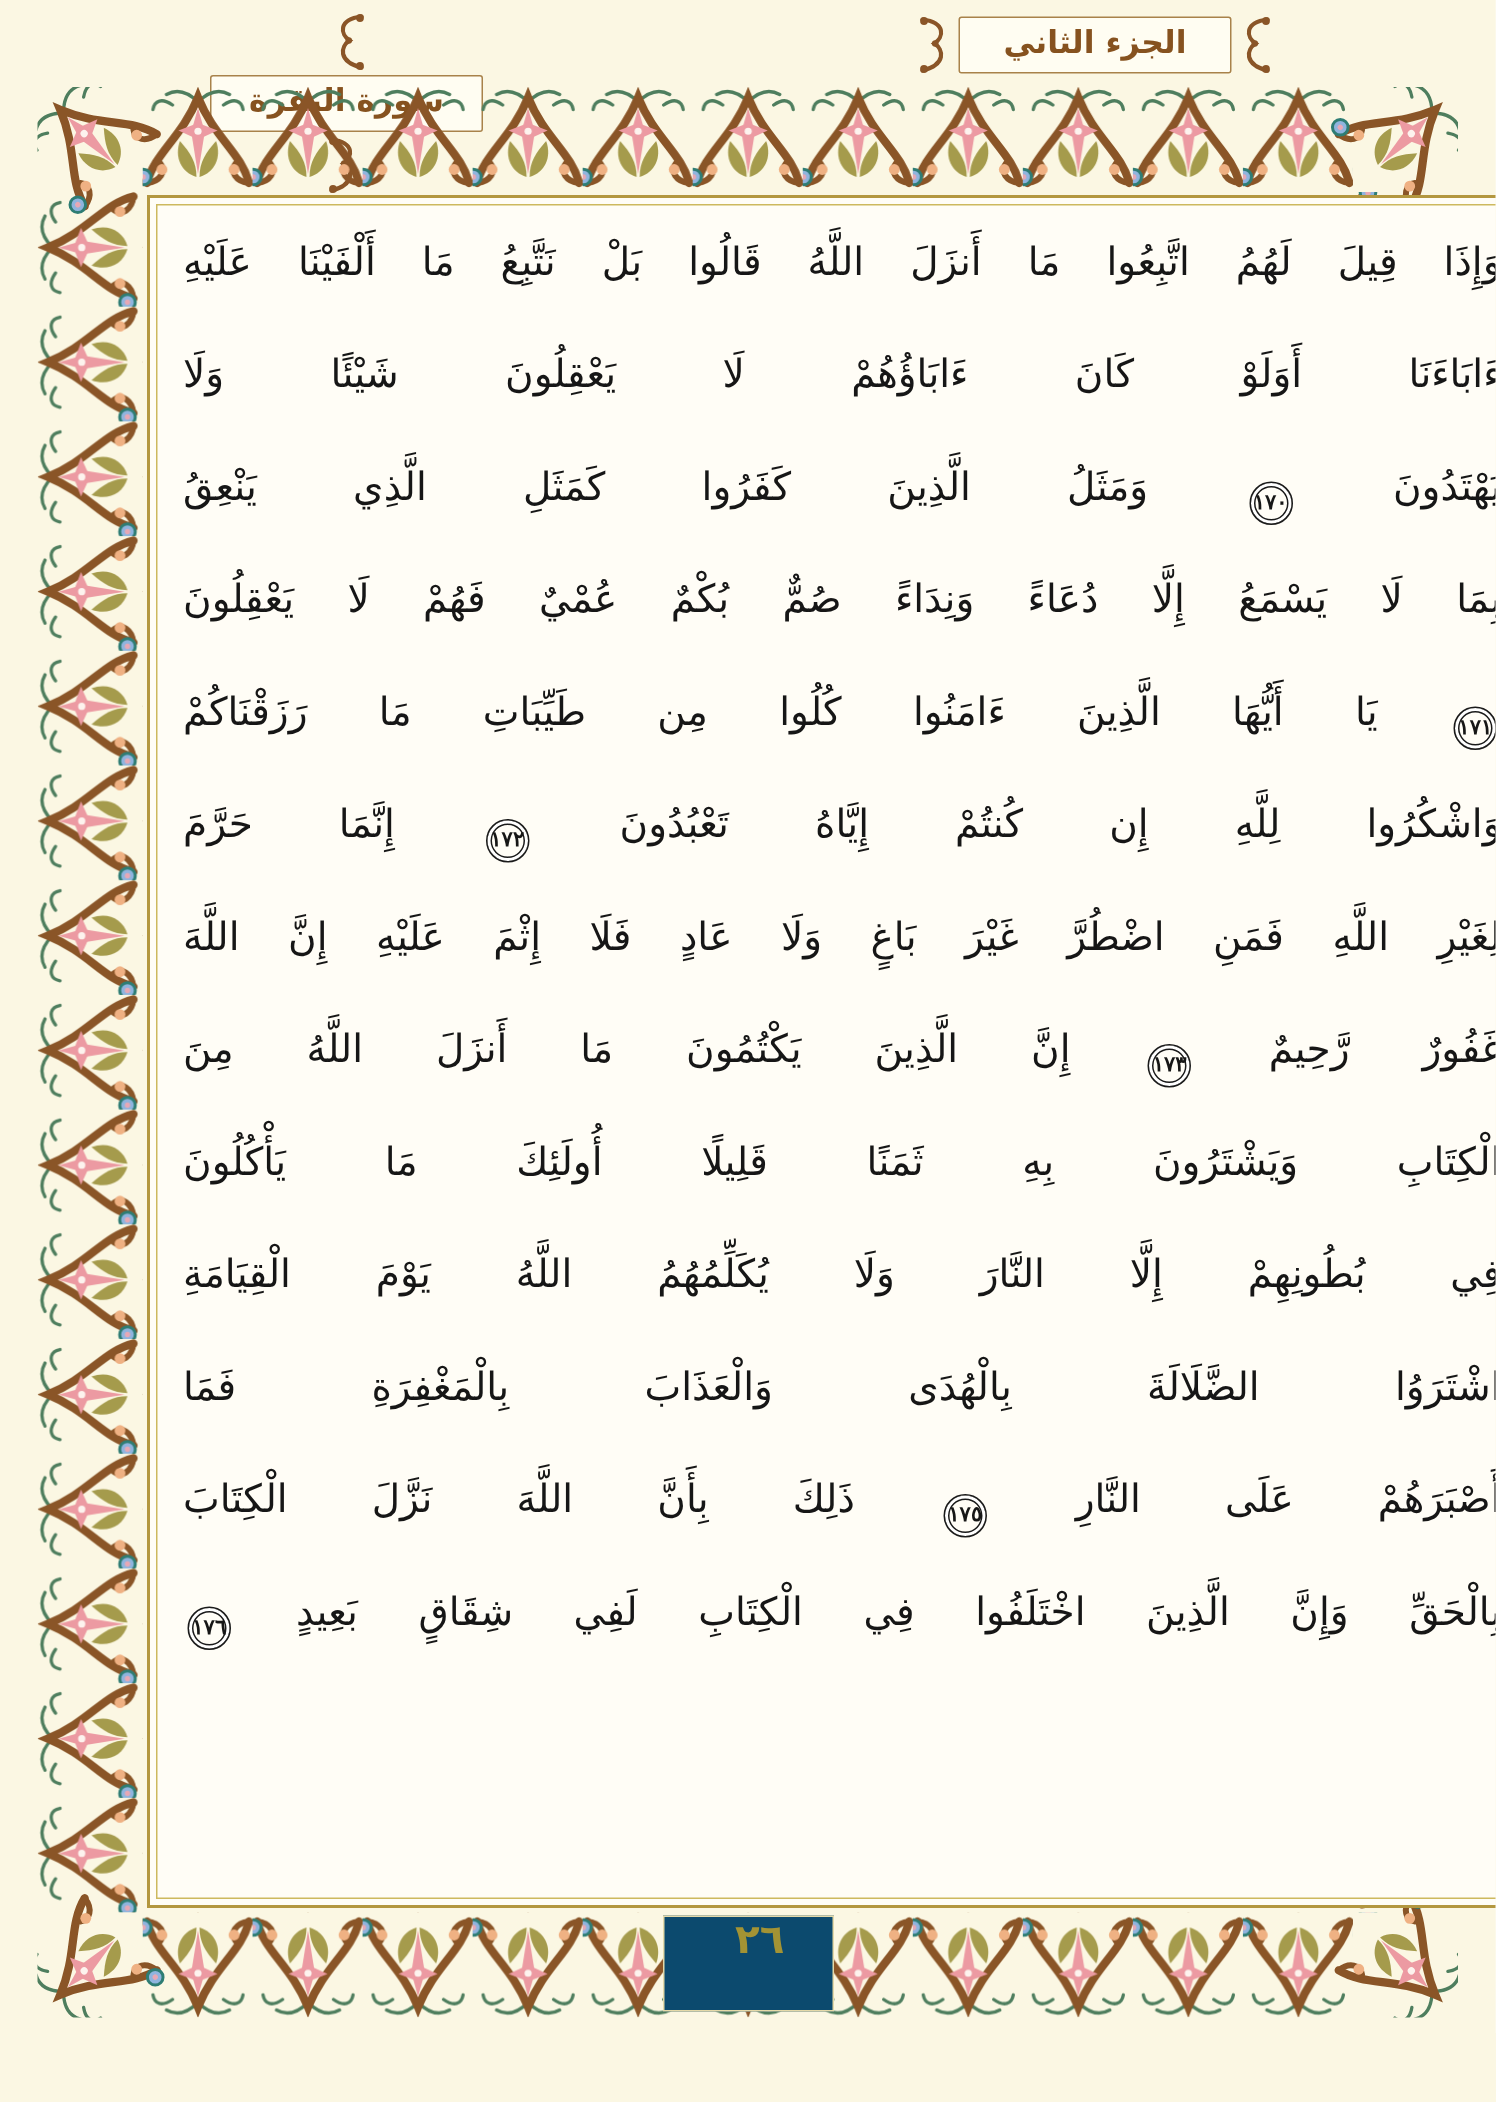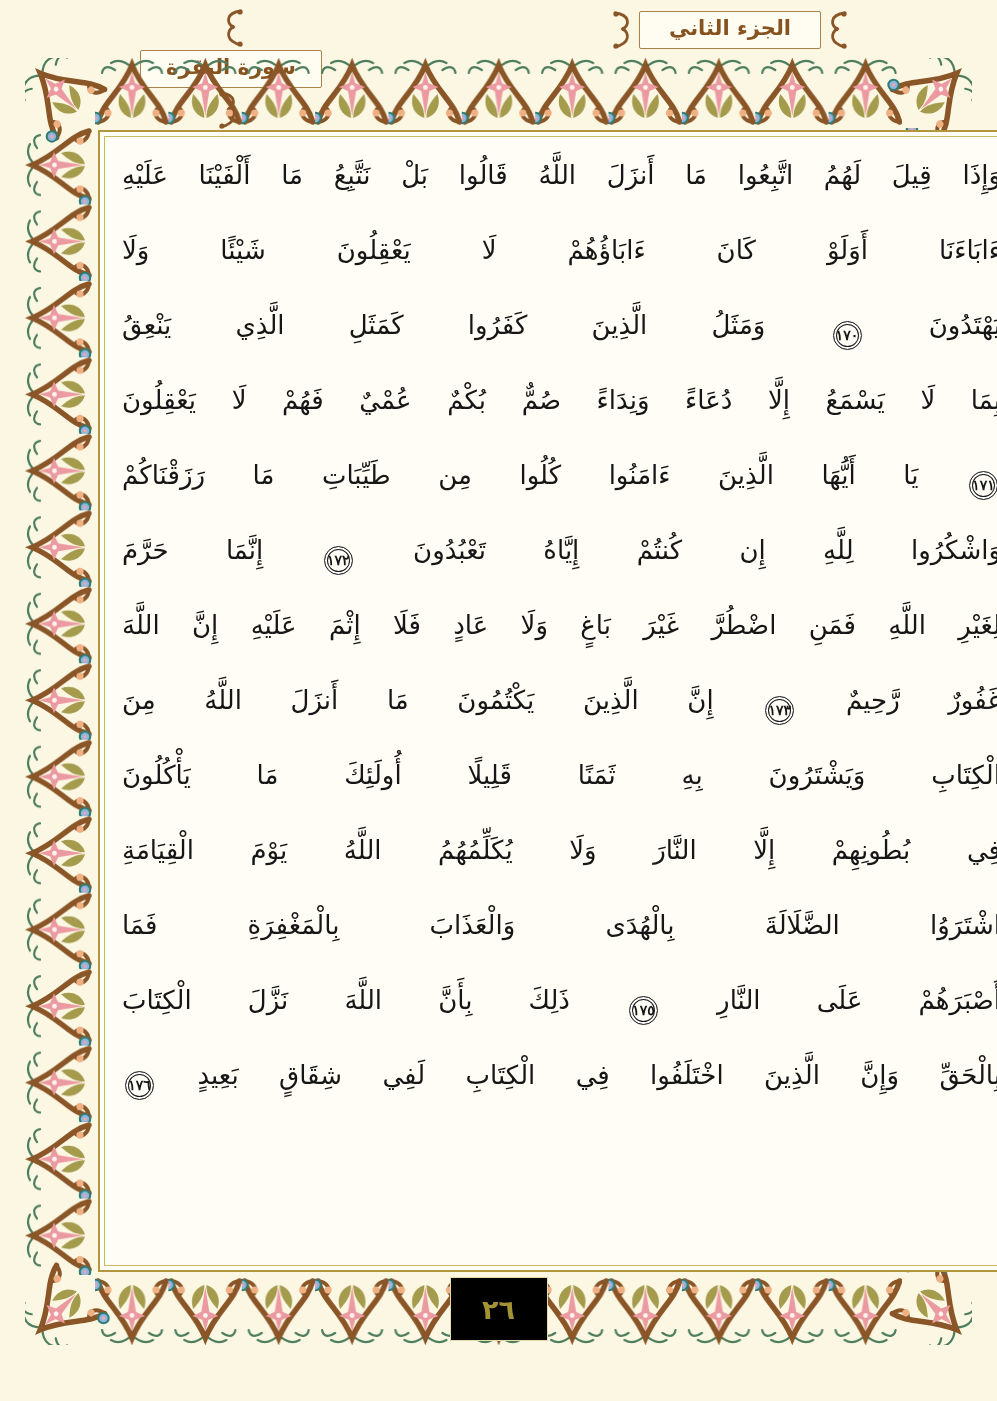--- a/index.html
+++ b/index.html
@@ -26,21 +26,21 @@
         text-align:justify;text-align-last:justify;white-space:normal;overflow:visible;}
   .ayah{display:inline-block;min-width:29px;height:29px;line-height:27px;box-sizing:border-box;
         border:1.6px solid #1a1a1a;border-radius:50%;
         box-shadow:inset 0 0 0 2px #ffffff, inset 0 0 0 3px #1a1a1a;
         font-size:14px;font-weight:bold;text-align:center;text-align-last:center;
         vertical-align:-6px;margin:0 3px;padding:0 2px;font-family:Liberation Serif, serif;}
   .ayah:empty{display:none;}
 
   
   .pagenum-box{position:absolute;left:50%;transform:translateX(-50%);top:1277px;width:96px;height:62px;
-               background:#000000;border:1px solid #e4d9a8;display:flex;align-items:center;justify-content:center;}
+               background:#0c4a6e;border:1px solid #e4d9a8;display:flex;justify-content:center;padding-left:16px;}
   .pagenum{font-size:27px;font-weight:bold;color:#a39334;}
 </style>
 </head>
 <body>
 
 <div class="page">
 
   <div class="hdr hdr-juz">
     <svg class="bracket" width="24" height="40" viewBox="0 0 24 40">
       <path d="M22,3 C6,5 8,15 14,19 C8,23 6,33 22,37" fill="none" stroke="#8a5527" stroke-width="2.8" stroke-linecap="round"></path>

